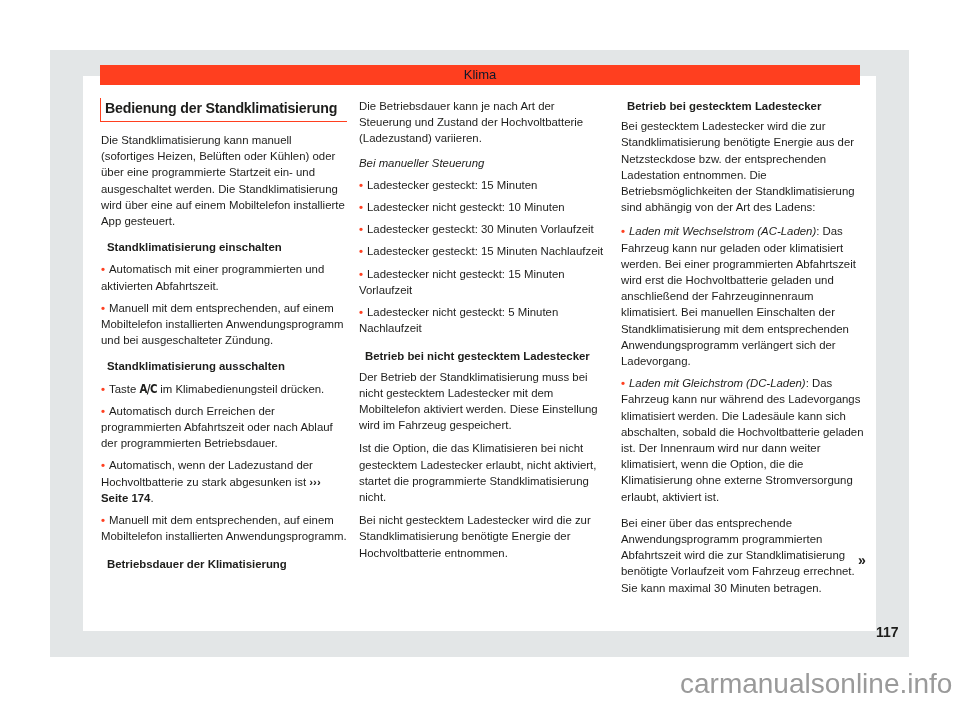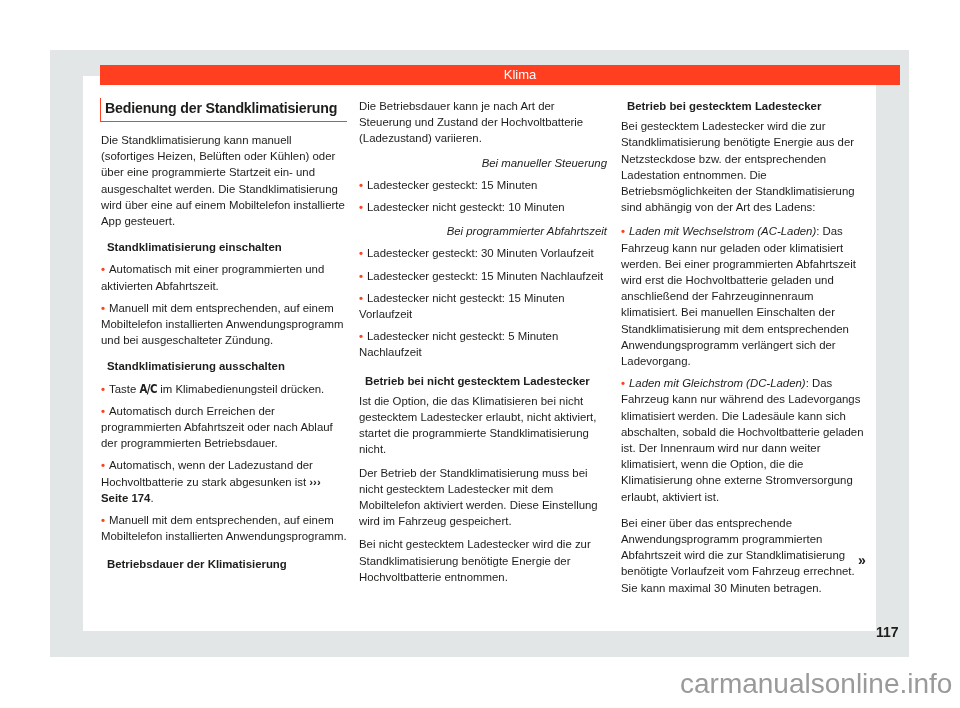--- a/index.html
+++ b/index.html
@@ -10,39 +10,39 @@
   .outer {
     position: absolute; left: 50px; top: 50px; width: 859px; height: 607px;
     background: #e3e6e7;
   }
   .page {
     position: absolute; left: 83px; top: 76px; width: 793px; height: 555px;
     background: #ffffff;
   }
   .header-bar {
     position: absolute; left: 100px; top: 65px; width: 760px; height: 20px;
-    background: #ff3f1f; color: #ffffff; text-align: center;
-    font-size: 13px; line-height: 20px; padding-left: 40px;
+    background: #ff3f1f; color: #0f172a; text-align: center;
+    font-size: 13px; line-height: 20px;
   }
   .col {
     position: absolute; top: 98px; font-size: 11.4px; line-height: 16.2px;
   }
   .col1 { left: 101px; width: 246px; }
   .col2 { left: 359px; width: 248px; }
   .col3 { left: 621px; width: 246px; }
   .section-title {
     font-size: 14.2px; font-weight: bold; line-height: 18px;
     border-left: 1.5px solid #ff3f1f; border-bottom: 1.5px solid #ff3f1f;
     padding: 1px 0 4px 4px; margin: 0 0 10px -1px;
     letter-spacing: -0.2px; white-space: nowrap;
   }
   p { margin: 0 0 7px 0; }
   .sub { font-weight: bold; margin: 10px 0 4px 0; padding-left: 6px; }
   .sub.first { margin-top: 0; }
-  .italic-head { font-style: italic; margin: 8px 0 2px 0; text-align: right; }
+  .italic-head { font-style: italic; margin: 8px 0 2px 0; }
   .bullet { margin: 6px 0 4px 0; }
   .dot { color: #ff3f1f; font-weight: bold; margin-right: 4px; }
   .em { font-style: italic; }
   .ref { font-weight: bold; }
   .ac-glyph { font-weight: bold; font-family: "DejaVu Sans Condensed", "DejaVu Sans", sans-serif; letter-spacing: -0.5px; }
   .continue-mark {
     position: absolute; left: 858px; top: 552px; font-size: 14px; font-weight: bold; color: #1d1d1b;
   }
   .page-number {
     position: absolute; left: 876px; top: 624px; font-size: 14px; font-weight: bold; color: #1d1d1b;
@@ -77,29 +77,28 @@
 
   <div class="sub" style="margin-top:12px">Betriebsdauer der Klimatisierung</div>
 </div>
 
 <div class="col col2">
   <p>Die Betriebsdauer kann je nach Art der Steuerung und Zustand der Hochvoltbatterie (Ladezustand) variieren.</p>
   <div class="italic-head">Bei manueller Steuerung</div>
   <div class="bullet"><span class="dot">•</span><span>Ladestecker gesteckt: 15 Minuten</span></div>
   <div class="bullet"><span class="dot">•</span><span>Ladestecker nicht gesteckt: 10 Minuten</span></div>
 
-  <div class="italic-head">Bei programmierter Abfahrtszeit</div>
   <div class="bullet"><span class="dot">•</span><span>Ladestecker gesteckt: 30 Minuten Vorlaufzeit</span></div>
   <div class="bullet"><span class="dot">•</span><span>Ladestecker gesteckt: 15 Minuten Nachlaufzeit</span></div>
   <div class="bullet"><span class="dot">•</span><span>Ladestecker nicht gesteckt: 15 Minuten Vorlaufzeit</span></div>
   <div class="bullet"><span class="dot">•</span><span>Ladestecker nicht gesteckt: 5 Minuten Nachlaufzeit</span></div>
 
   <div class="sub" style="margin-top:12px">Betrieb bei nicht gestecktem Ladestecker</div>
+  <p>Der Betrieb der Standklimatisierung muss bei nicht gestecktem Ladestecker mit dem Mobiltelefon aktiviert werden. Diese Einstellung wird im Fahrzeug gespeichert.</p>
   <p>Ist die Option, die das Klimatisieren bei nicht gestecktem Ladestecker erlaubt, nicht aktiviert, startet die programmierte Standklimatisierung nicht.</p>
-  <p>Der Betrieb der Standklimatisierung muss bei nicht gestecktem Ladestecker mit dem Mobiltelefon aktiviert werden. Diese Einstellung wird im Fahrzeug gespeichert.</p>
   <p>Bei nicht gestecktem Ladestecker wird die zur Standklimatisierung benötigte Energie der Hochvoltbatterie entnommen.</p>
 </div>
 
 <div class="col col3">
   <div class="sub first">Betrieb bei gestecktem Ladestecker</div>
   <p>Bei gestecktem Ladestecker wird die zur Standklimatisierung benötigte Energie aus der Netzsteckdose bzw. der entsprechenden Ladestation entnommen. Die Betriebsmöglichkeiten der Standklimatisierung sind abhängig von der Art des Ladens:</p>
   <div class="bullet" style="margin-top:8px"><span class="dot">•</span><span class="em">Laden mit Wechselstrom (AC-Laden)</span><span>: Das Fahrzeug kann nur geladen oder klimatisiert werden. Bei einer programmierten Abfahrtszeit wird erst die Hochvoltbatterie geladen und anschließend der Fahrzeuginnenraum klimatisiert. Bei manuellen Einschalten der Standklimatisierung mit dem entsprechenden Anwendungsprogramm verlängert sich der Ladevorgang.</span></div>
   <div class="bullet"><span class="dot">•</span><span class="em">Laden mit Gleichstrom (DC-Laden)</span><span>: Das Fahrzeug kann nur während des Ladevorgangs klimatisiert werden. Die Ladesäule kann sich abschalten, sobald die Hochvoltbatterie geladen ist. Der Innenraum wird nur dann weiter klimatisiert, wenn die Option, die die Klimatisierung ohne externe Stromversorgung erlaubt, aktiviert ist.</span></div>
   <p style="margin-top:10px">Bei einer über das entsprechende Anwendungsprogramm programmierten Abfahrtszeit wird die zur Standklimatisierung benötigte Vorlaufzeit vom Fahrzeug errechnet. Sie kann maximal 30 Minuten betragen.</p>
 </div>

